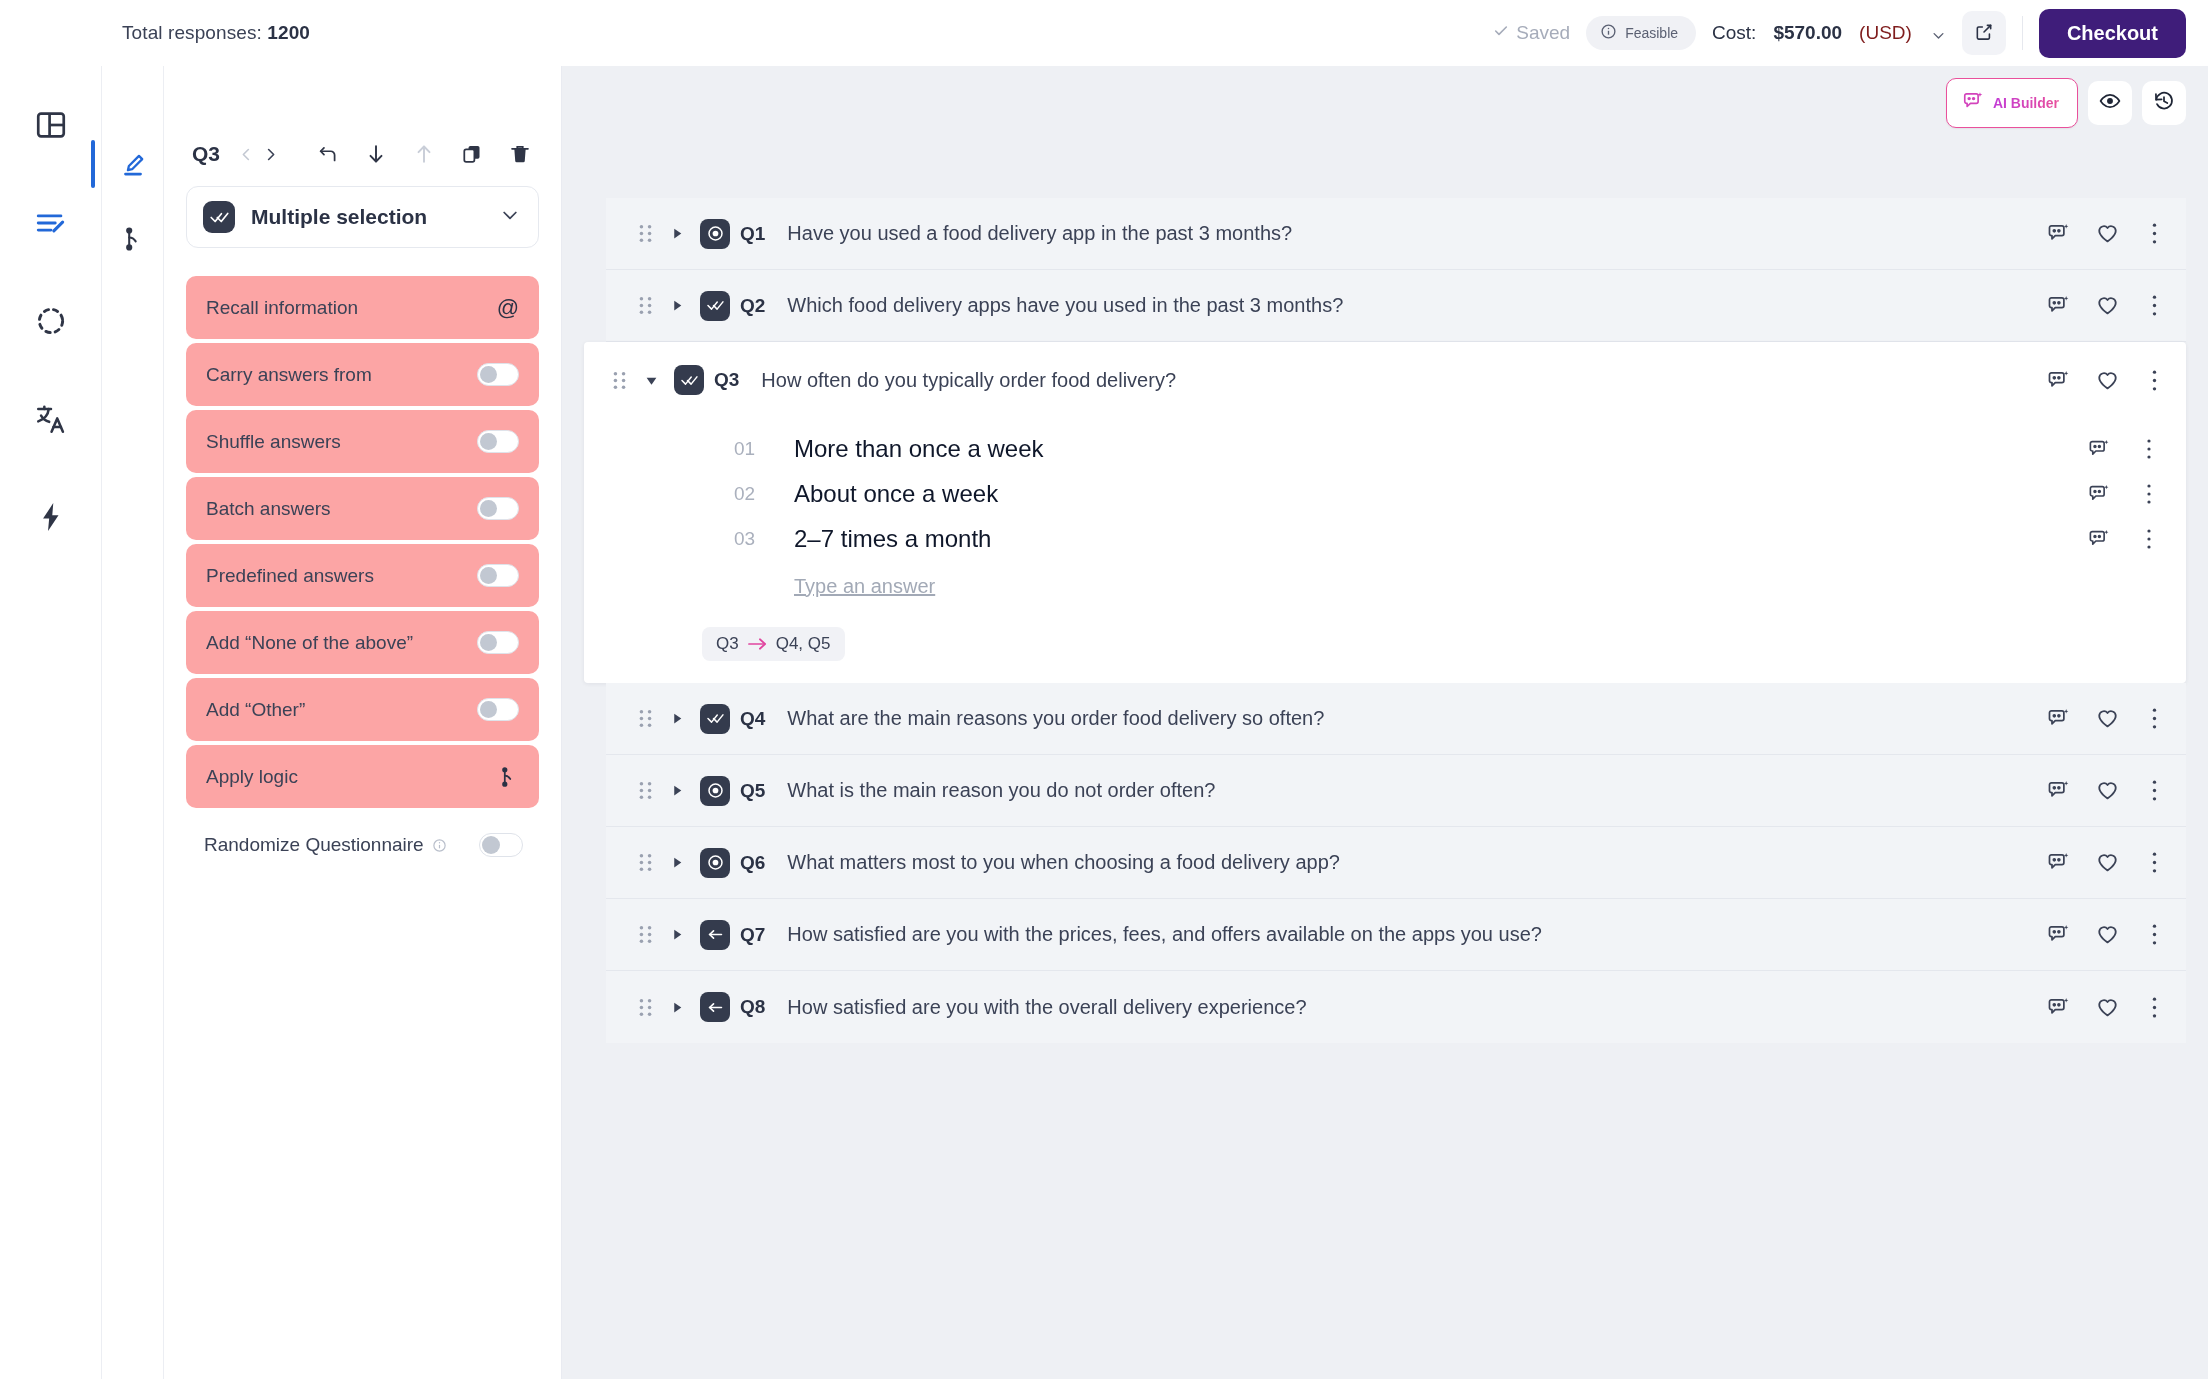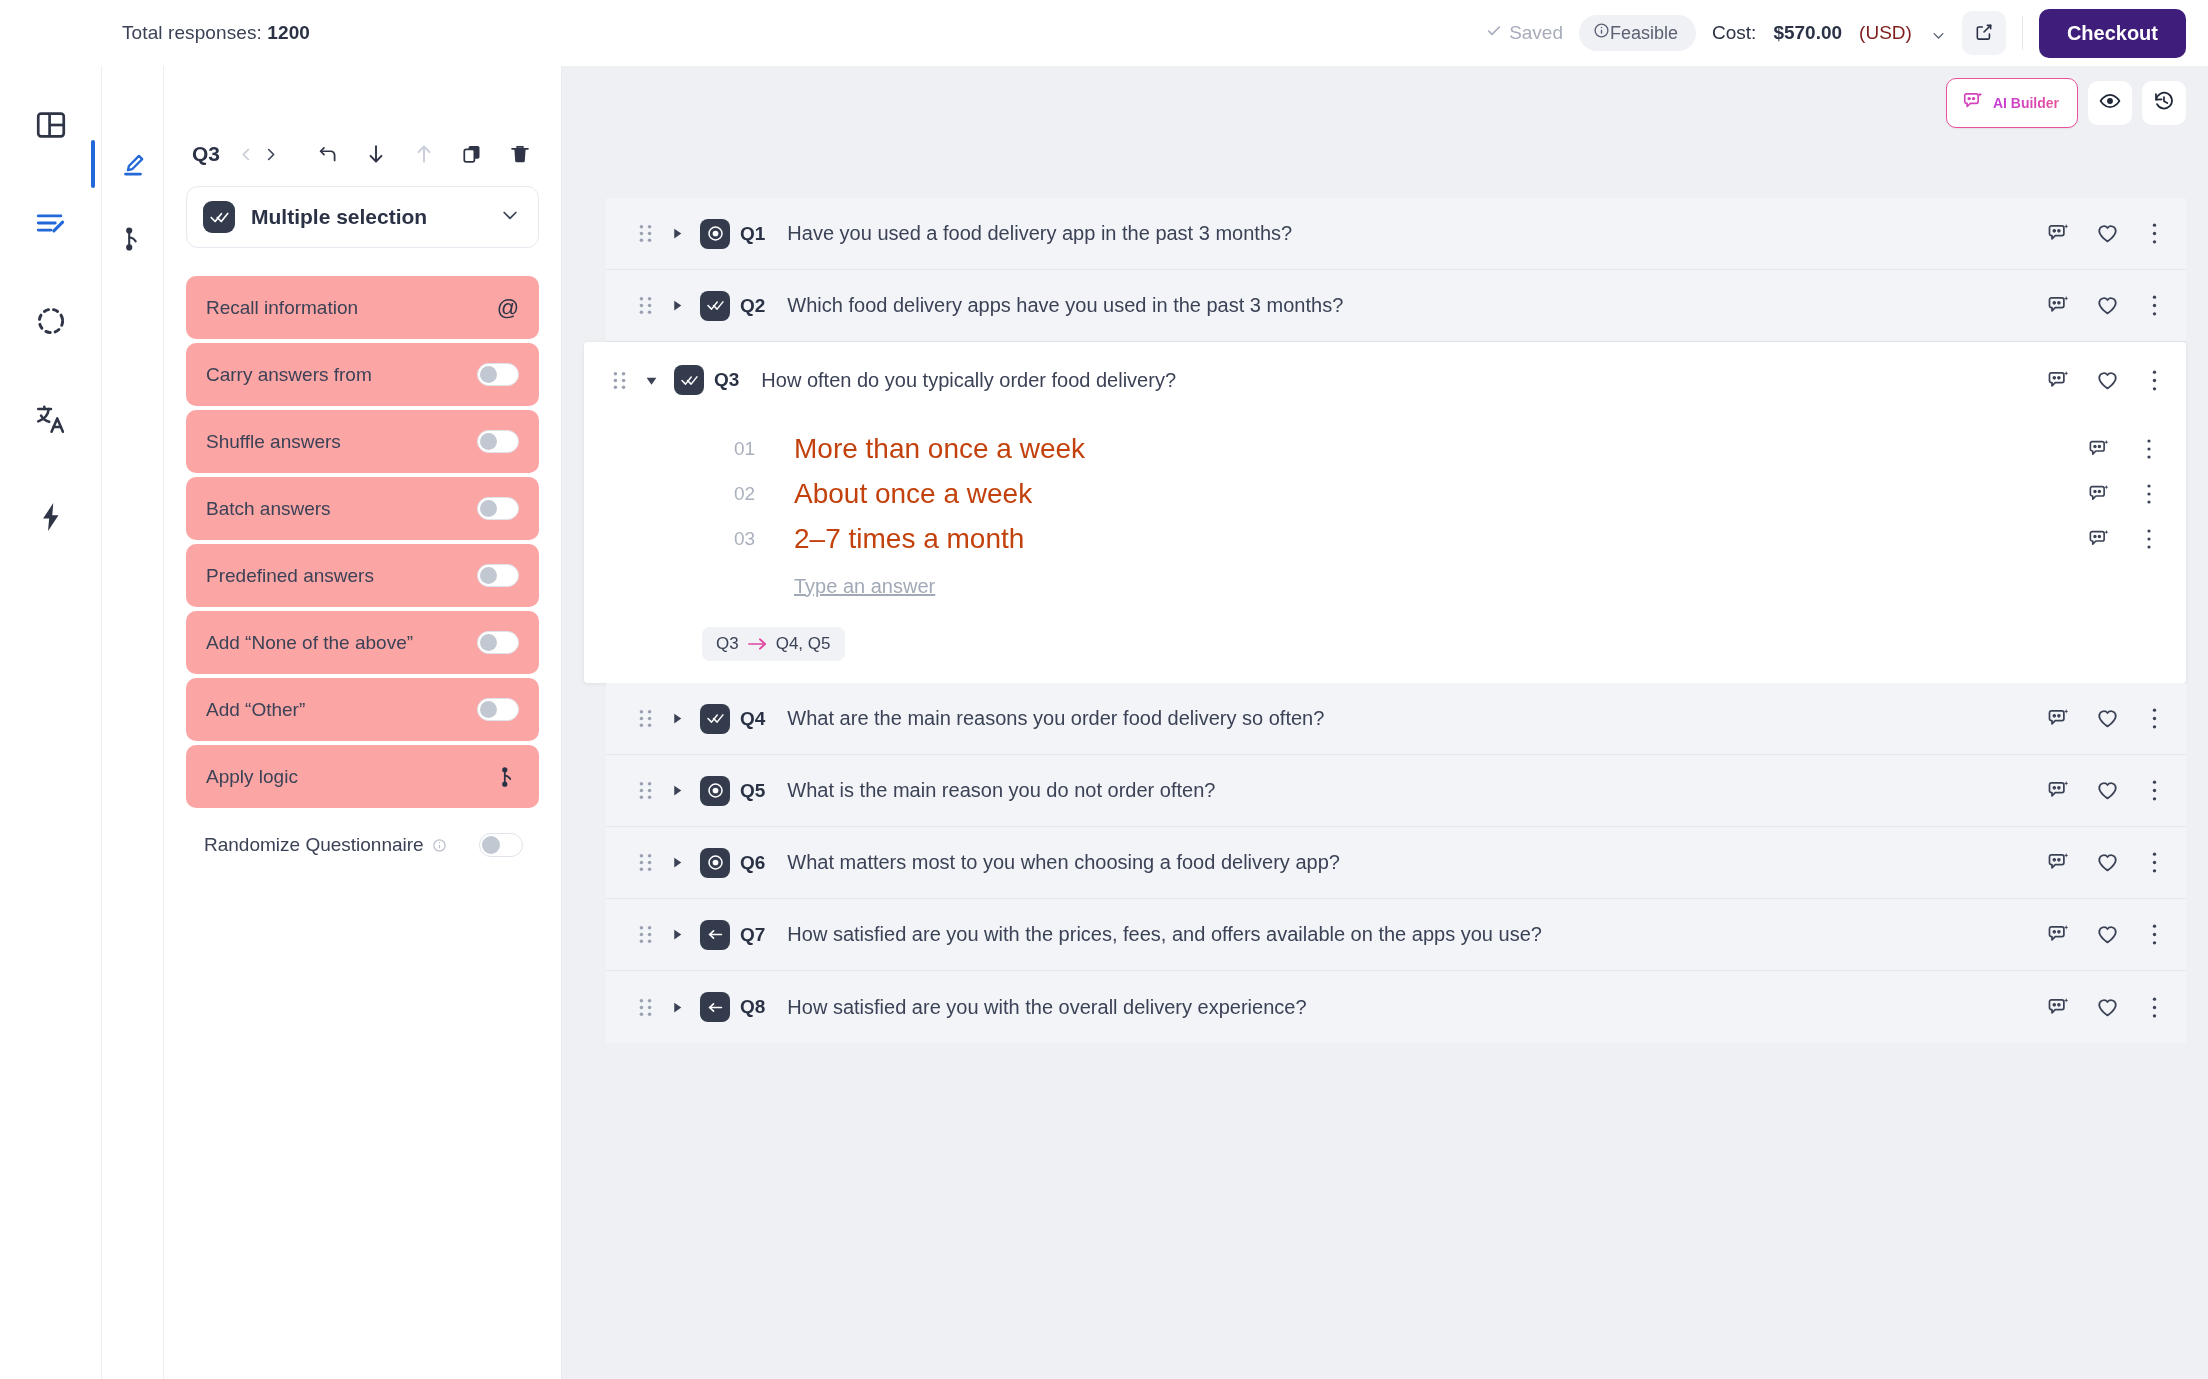--- a/index.html
+++ b/index.html
@@ -19,23 +19,23 @@
     padding: 0 22px 0 0;
     position: relative; z-index: 30;
   }
   .topbar-left { padding-left: 122px; display: flex; align-items: center; }
   .total-responses { font-size: 19px; color: #3b4256; letter-spacing: .1px; }
   .total-responses b { font-weight: 700; color: #2b3245; }
   .topbar-right { margin-left: auto; display: flex; align-items: center; gap: 16px; }
   .saved { display: flex; align-items: center; gap: 7px; color: #a6acba; font-size: 19px; }
   .saved svg { width: 16px; height: 16px; }
   .feasible {
-    display: flex; align-items: center; gap: 0;
+    display: flex; align-items: center; gap: 8px;
     background: #f0f1f5; color: #5b6173;
-    border-radius: 999px; padding: 7px 18px 7px 14px; font-size: 18px;
+    border-radius: 999px; padding: 7px 18px 7px 14px; font-size: 14px;
   }
   .feasible svg { width: 17px; height: 17px; }
   .cost { font-size: 19px; color: #2b3245; display: flex; align-items: center; gap: 17px; }
   .cost .lbl { color: #2b3245; }
   .cost b { font-weight: 700; }
   .cost .usd { color: #7f1d1d; }
   .cost .chev { width: 15px; height: 15px; margin-left: 2px; color: #5b6173; }
   .icon-btn-sq {
     width: 44px; height: 44px; border-radius: 10px;
     background: #f2f3f7; border: none; cursor: pointer;
@@ -209,21 +209,21 @@
     height: 76px; display: flex; align-items: center; padding-left: 26px;
   }
   .qcard .qtext { font-size: 20px; }
   .qcard-actions { margin-left: auto; display: flex; align-items: center; gap: 26px; }
 
   .answers { padding: 8px 0 6px 0; margin-left: 32px; }
   .ans-row {
     height: 45px; display: flex; align-items: center; padding-left: 118px; padding-right: 4px;
   }
   .ans-num { font-size: 19px; color: #aab0bd; width: 38px; flex: 0 0 38px; }
-  .ans-text { font-size: 28px; color: #c2410c; margin-left: 22px; }
+  .ans-text { font-size: 24px; color: #0f172a; margin-left: 22px; }
   .ans-actions { margin-left: auto; display: flex; align-items: center; gap: 28px; }
   .ans-actions .act svg { width: 22px; height: 22px; }
   .ans-placeholder { font-size: 20px; color: #a2a9b6; text-decoration: underline; }
   .ans-row.typing { height: 50px; }
   .logic-pill-wrap { padding: 10px 0 22px 118px; }
   .logic-pill {
     display: inline-flex; align-items: center; gap: 9px;
     background: #f1f2f6; border-radius: 8px; padding: 7px 14px;
     font-size: 17px; color: #3b4256; cursor: pointer;
   }

